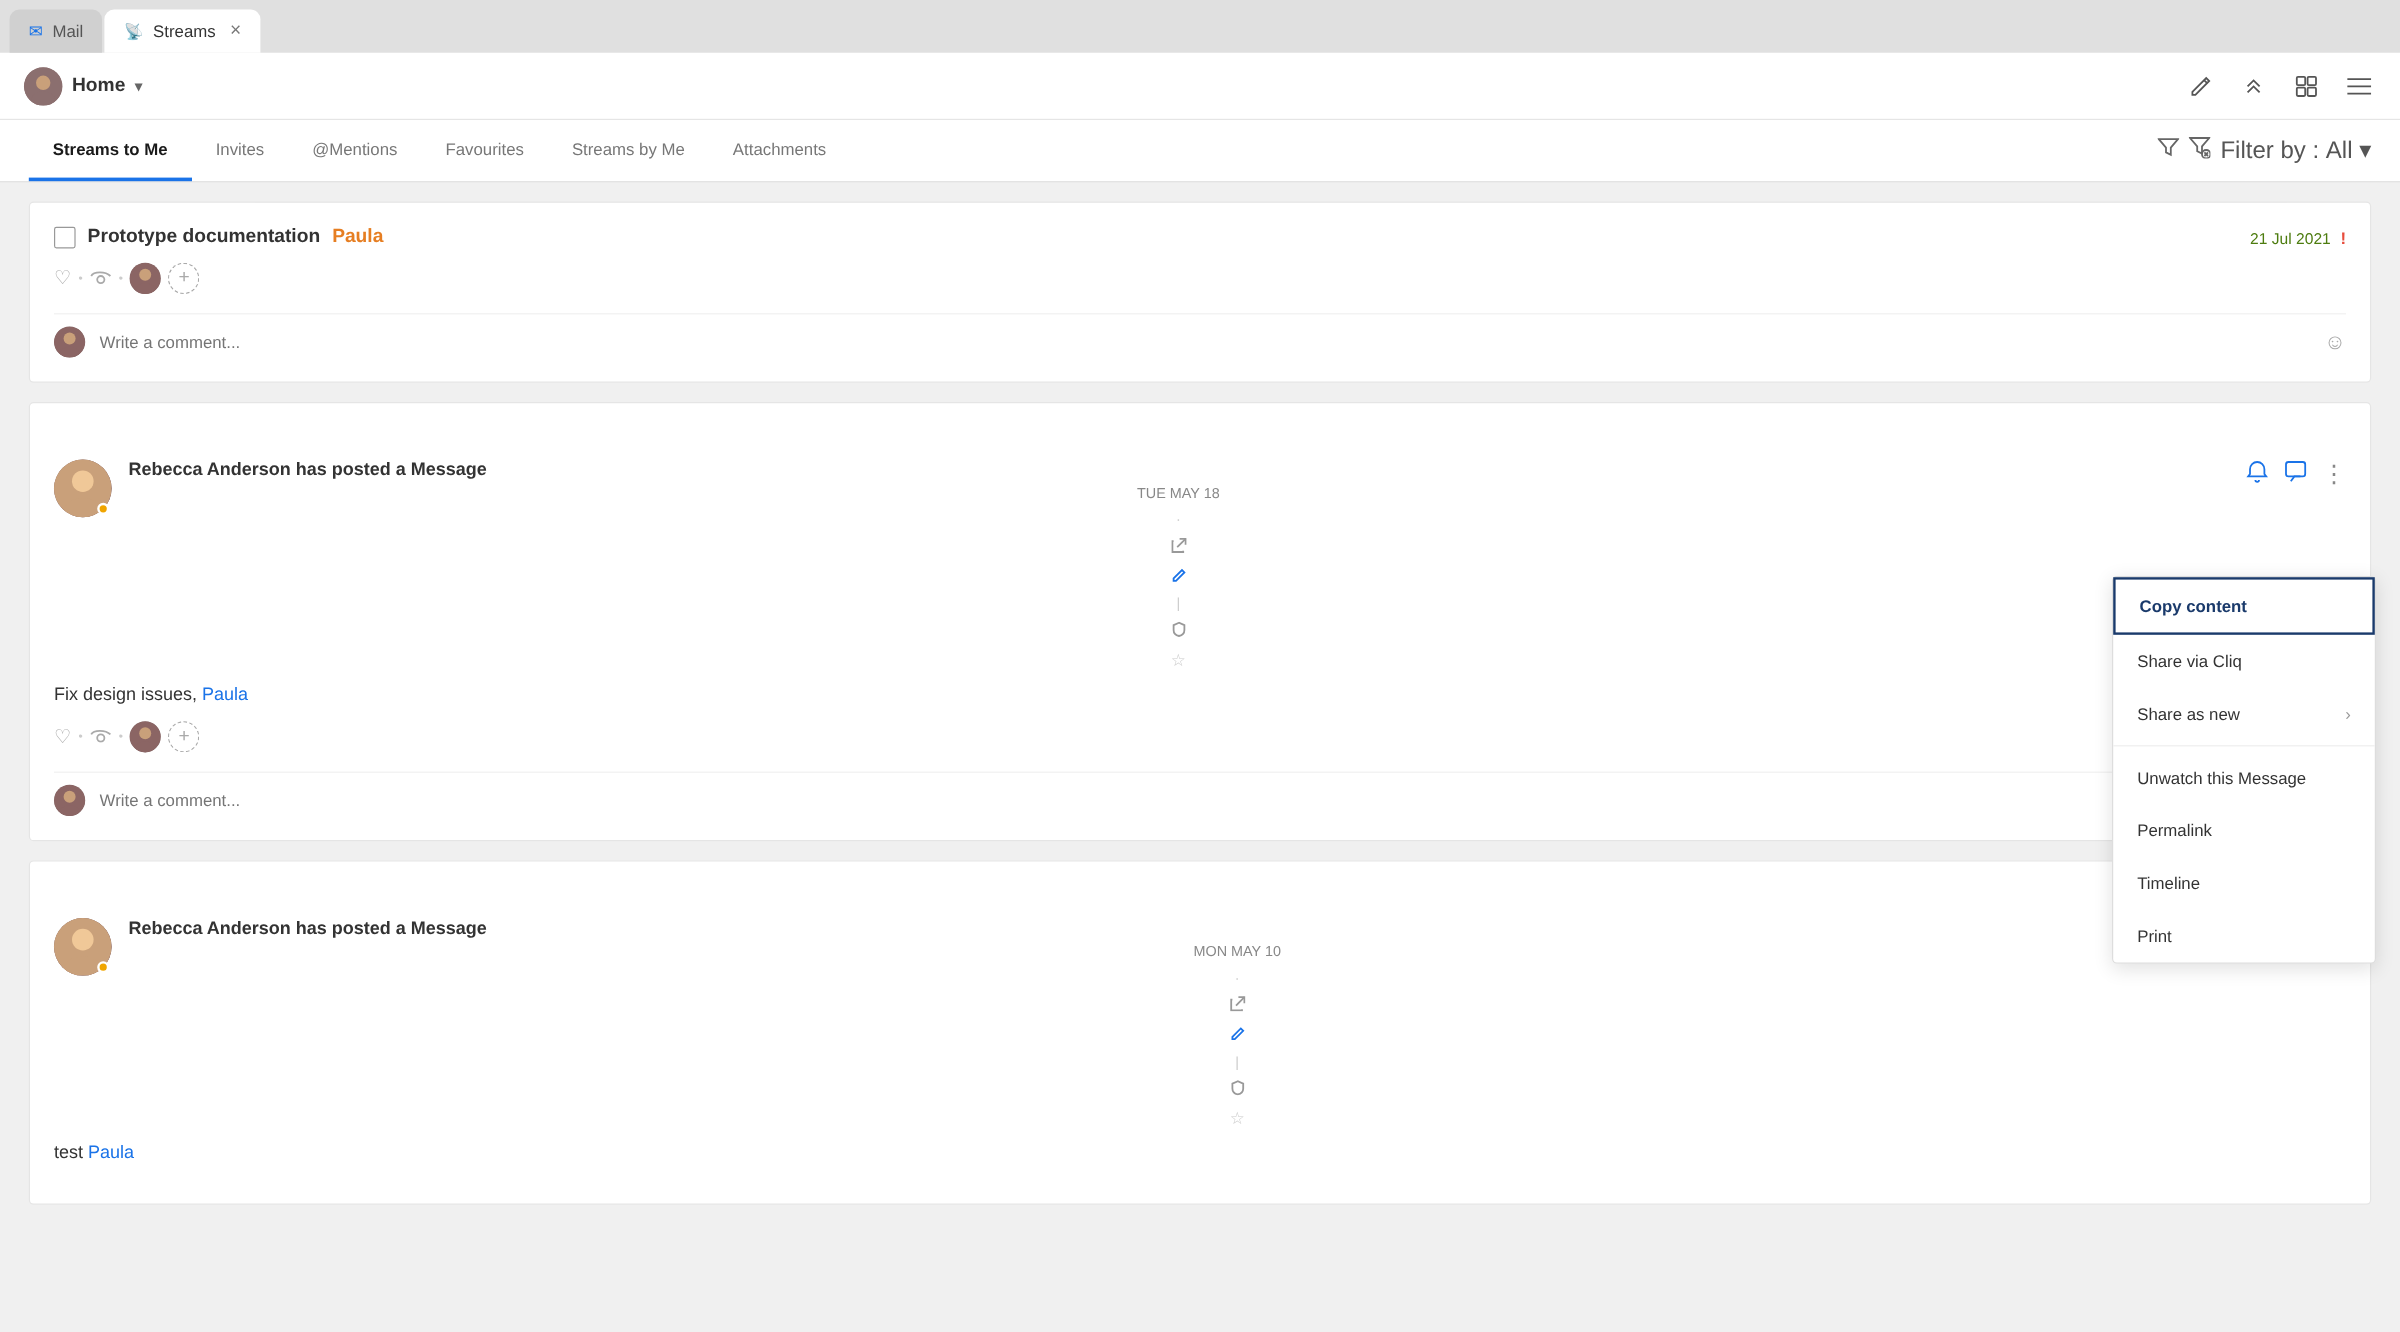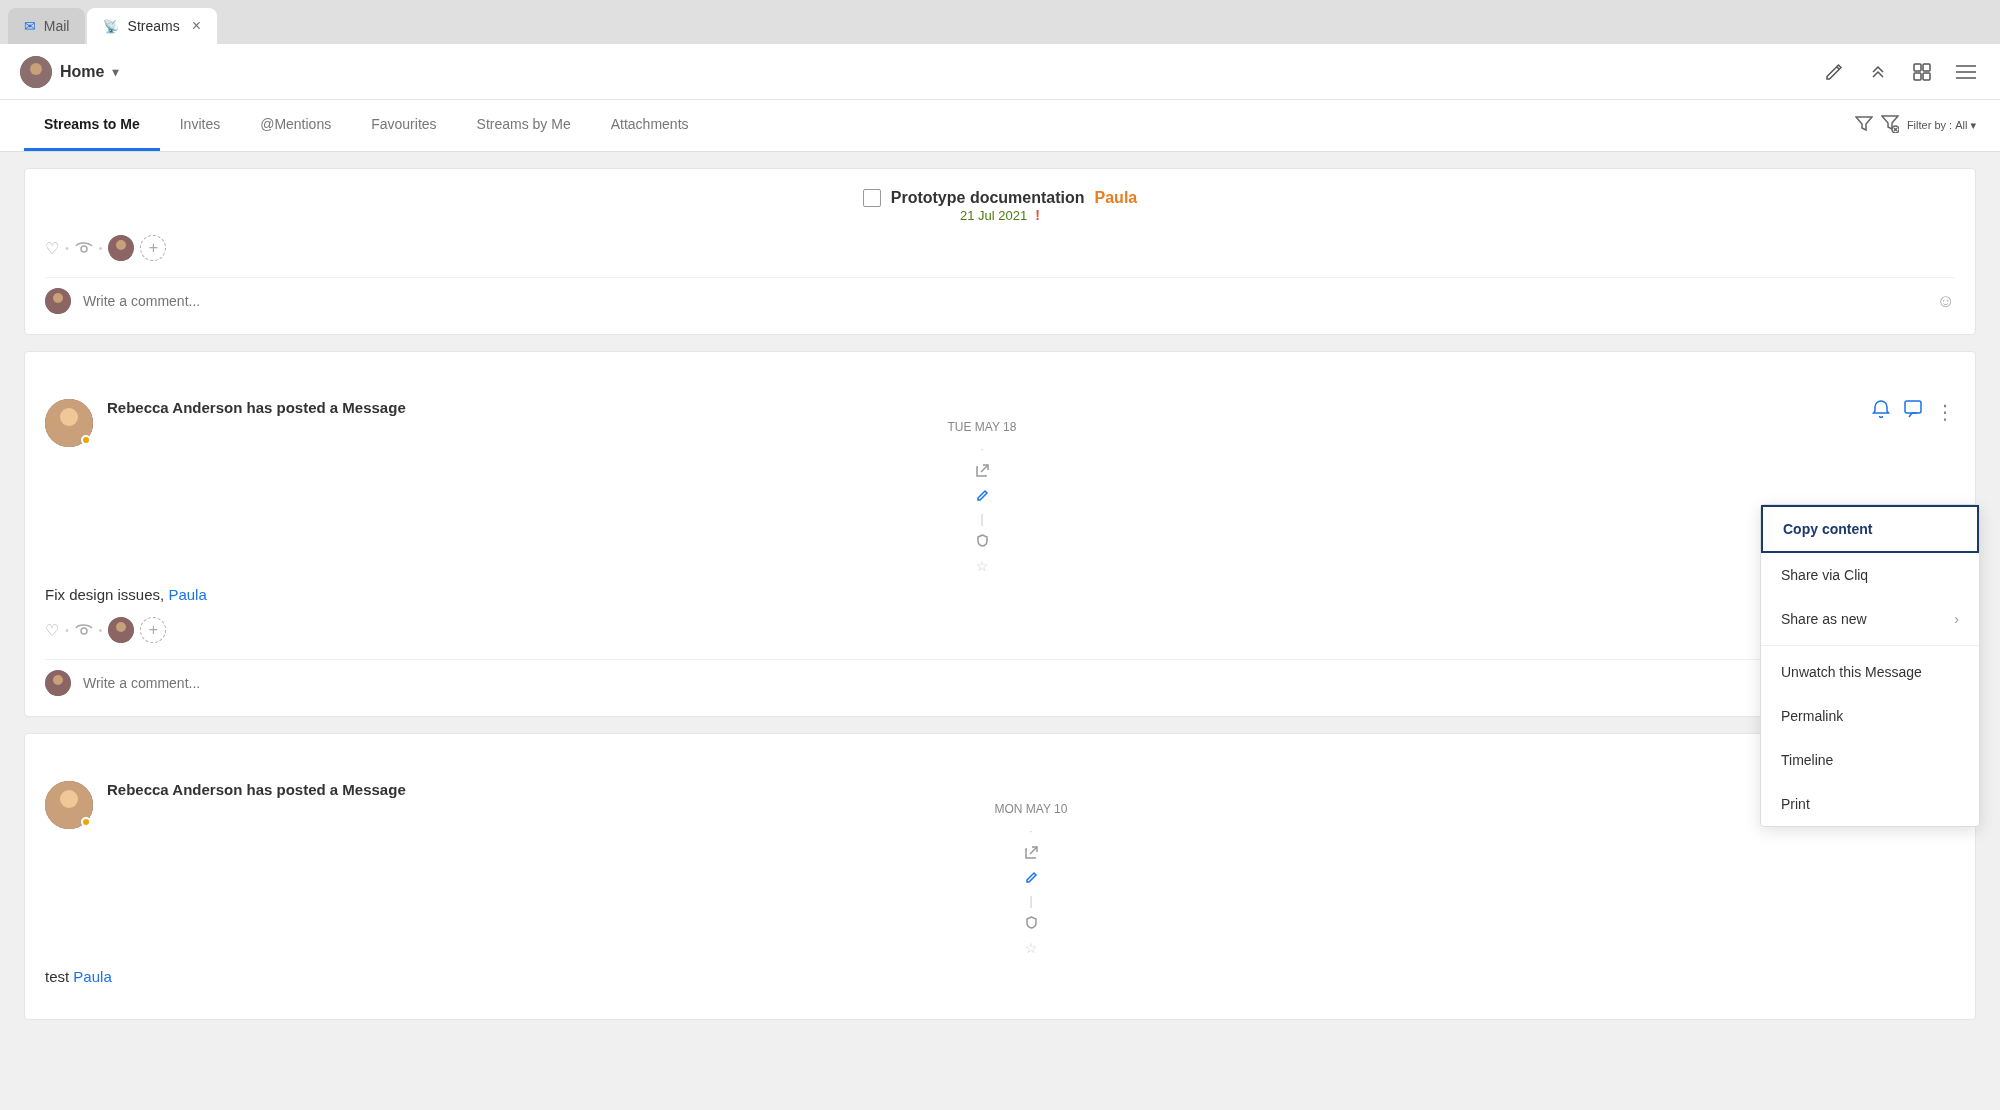--- a/index.html
+++ b/index.html
@@ -112,41 +112,40 @@
     .nav-tab.active {
       color: #1a1a1a;
       font-weight: 600;
       border-bottom: 3px solid #1a73e8;
     }
     .tabs-nav-right {
       display: flex;
       align-items: center;
       gap: 8px;
       color: #777;
-      font-size: 11px;
+      font-size: 20px;
     }
     .filter-icon { font-size: 16px; cursor: pointer; }
 
     
     .stream-card {
       background: #fff;
       margin: 16px 24px;
       border-radius: 4px;
       border: 1px solid #e5e5e5;
       padding: 20px;
       position: relative;
     }
 
     
     .card-header-row {
       display: flex;
       align-items: center;
       justify-content: space-between;
       margin-bottom: 12px;
-      flex-direction: column;
     }
     .card-title {
       display: flex;
       align-items: center;
       gap: 10px;
       font-size: 16px;
       font-weight: 500;
     }
     .card-checkbox {
       width: 18px;
@@ -276,21 +275,21 @@
       font-size: 15px;
       margin-bottom: 14px;
       color: #333;
     }
     .msg-body .mention { color: #1a73e8; }
 
     
     .context-menu {
       position: fixed;
       right: 20px;
-      top: 504px;
+      top: 480px;
       width: 220px;
       background: #fff;
       border: 1px solid #ddd;
       border-radius: 4px;
       box-shadow: 0 4px 16px rgba(0,0,0,0.12);
       z-index: 1000;
     }
     .context-menu-item {
       padding: 14px 20px;
       cursor: pointer;

